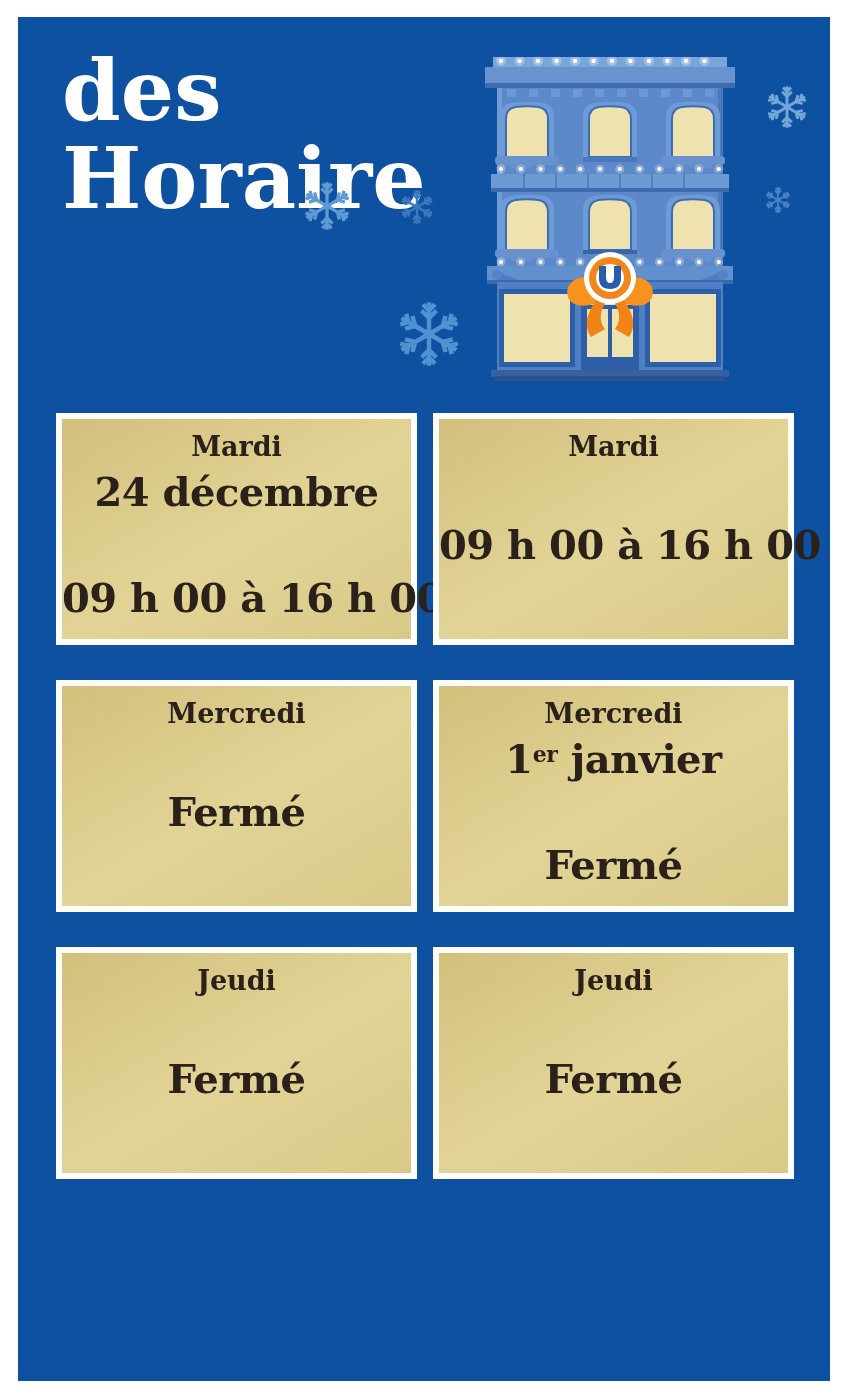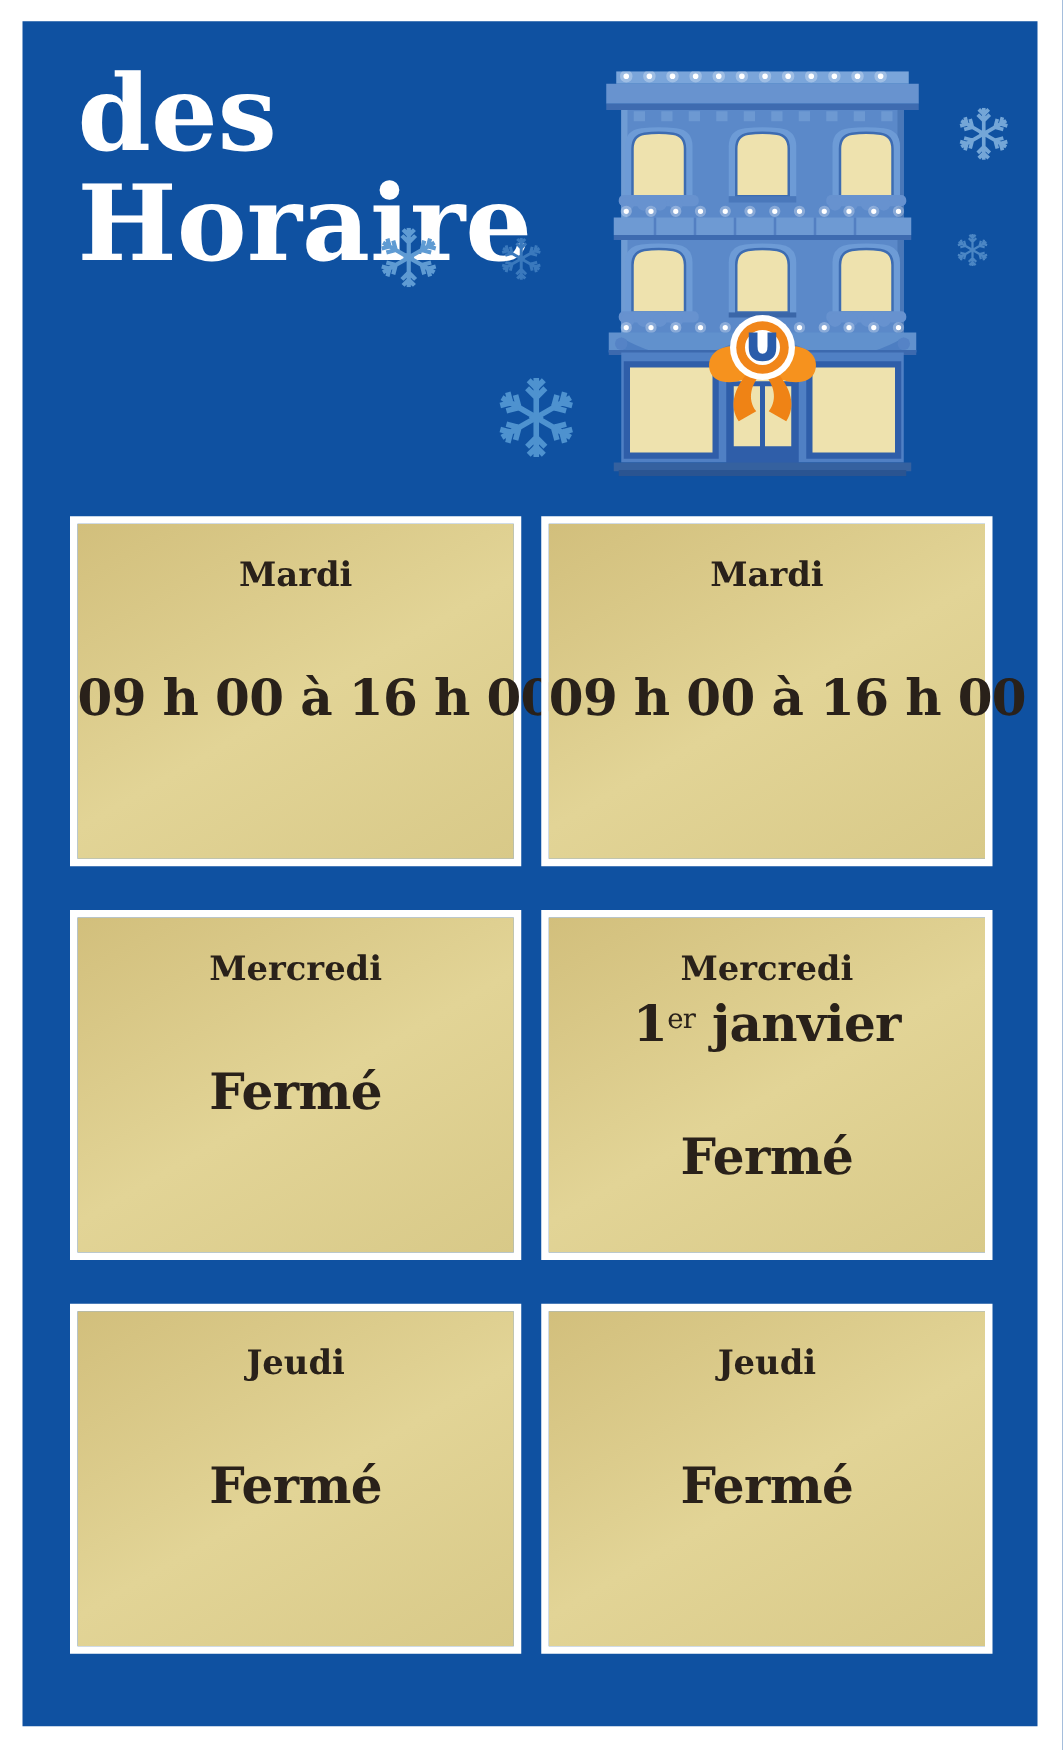--- a/index.html
+++ b/index.html
@@ -20,27 +20,27 @@
   .flake{position:absolute;}
   .fa{left:285px;top:165px;width:48px;height:48px;color:#5f9bd3;}
   .fb{left:382px;top:173px;width:34px;height:34px;color:#3a79bd;}
   .fc{left:748px;top:69px;width:42px;height:42px;color:#74a6d7;}
   .fd{left:747px;top:170px;width:26px;height:26px;color:#4b86c4;}
   .fe{left:379px;top:285px;width:64px;height:64px;color:#4e92cf;}
 
   
   .cards{position:absolute;left:38px;top:396px;display:grid;
          grid-template-columns:361px 361px;column-gap:16px;row-gap:35px;}
-  .card{box-sizing:border-box;width:361px;height:280px;border:6px solid #ffffff;
+  .card{box-sizing:border-box;width:361px;height:232px;border:6px solid #ffffff;
         background:linear-gradient(150deg,#d2bf7c 0%,#e2d496 52%,#d8c988 100%);
-        color:#29211a;text-align:center;padding-top:26px;}
+        color:#29211a;text-align:center;padding-top:12px;}
   .card-day{font-size:27px;font-weight:700;line-height:32px;}
   .card-date{font-size:40px;font-weight:700;line-height:48px;letter-spacing:-0.5px;}
   .card-hours{font-size:40px;font-weight:700;margin-top:58px;letter-spacing:-0.5px;white-space:nowrap;}
-  sup.ord{font-size:0.55em;vertical-align:0.5em;font-weight:400;}
+  sup.ord{font-size:0.55em;vertical-align:0.5em;font-weight:700;}
 
   svg{display:block;}
 </style>
 </head>
 <body>
 
 <div class="poster">
   <div class="panel">
 
     <svg width="0" height="0" style="position:absolute">
@@ -158,20 +158,21 @@
         <circle cx="127" cy="221" r="21" fill="#f1861a"></circle>
         <circle cx="127" cy="221" r="14" fill="#ffffff"></circle>
         <path d="M116,209 L123,209 L123,220 Q123,226 127,226 Q131,226 131,220 L131,209 L138,209 L138,221 Q138,232 127,232 Q116,232 116,221 Z" fill="#2a5caa"></path>
       </g>
     </svg>
 
     <div class="cards">
 
       <section class="card">
         <div class="card-day">Mardi</div>
+        <div class="card-date"><span>24 décembre</span><sup class="ord"></sup><span></span></div>
         <div class="card-hours">09 h 00 à 16 h 00</div>
       </section>
 
       <section class="card">
         <div class="card-day">Mardi</div>
         <div class="card-hours">09 h 00 à 16 h 00</div>
       </section>
 
       <section class="card">
         <div class="card-day">Mercredi</div>

